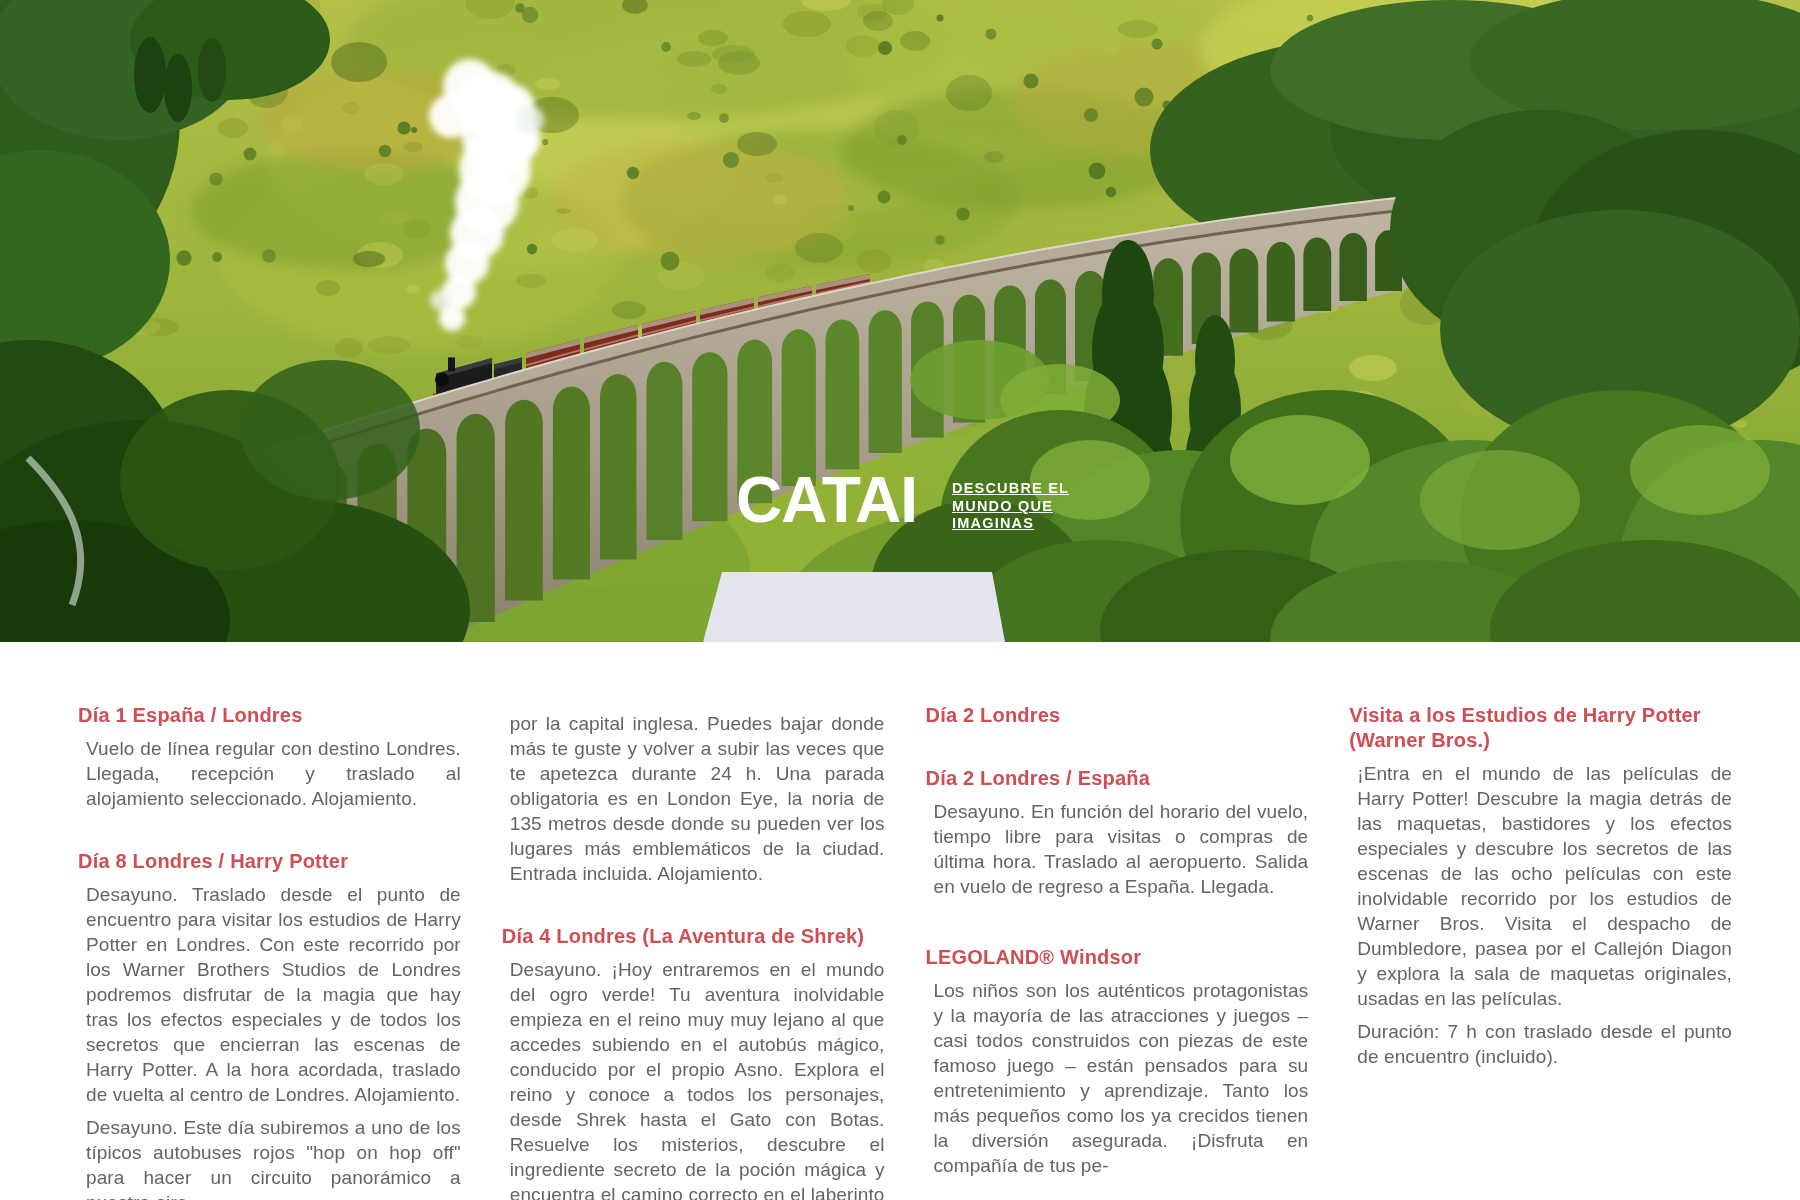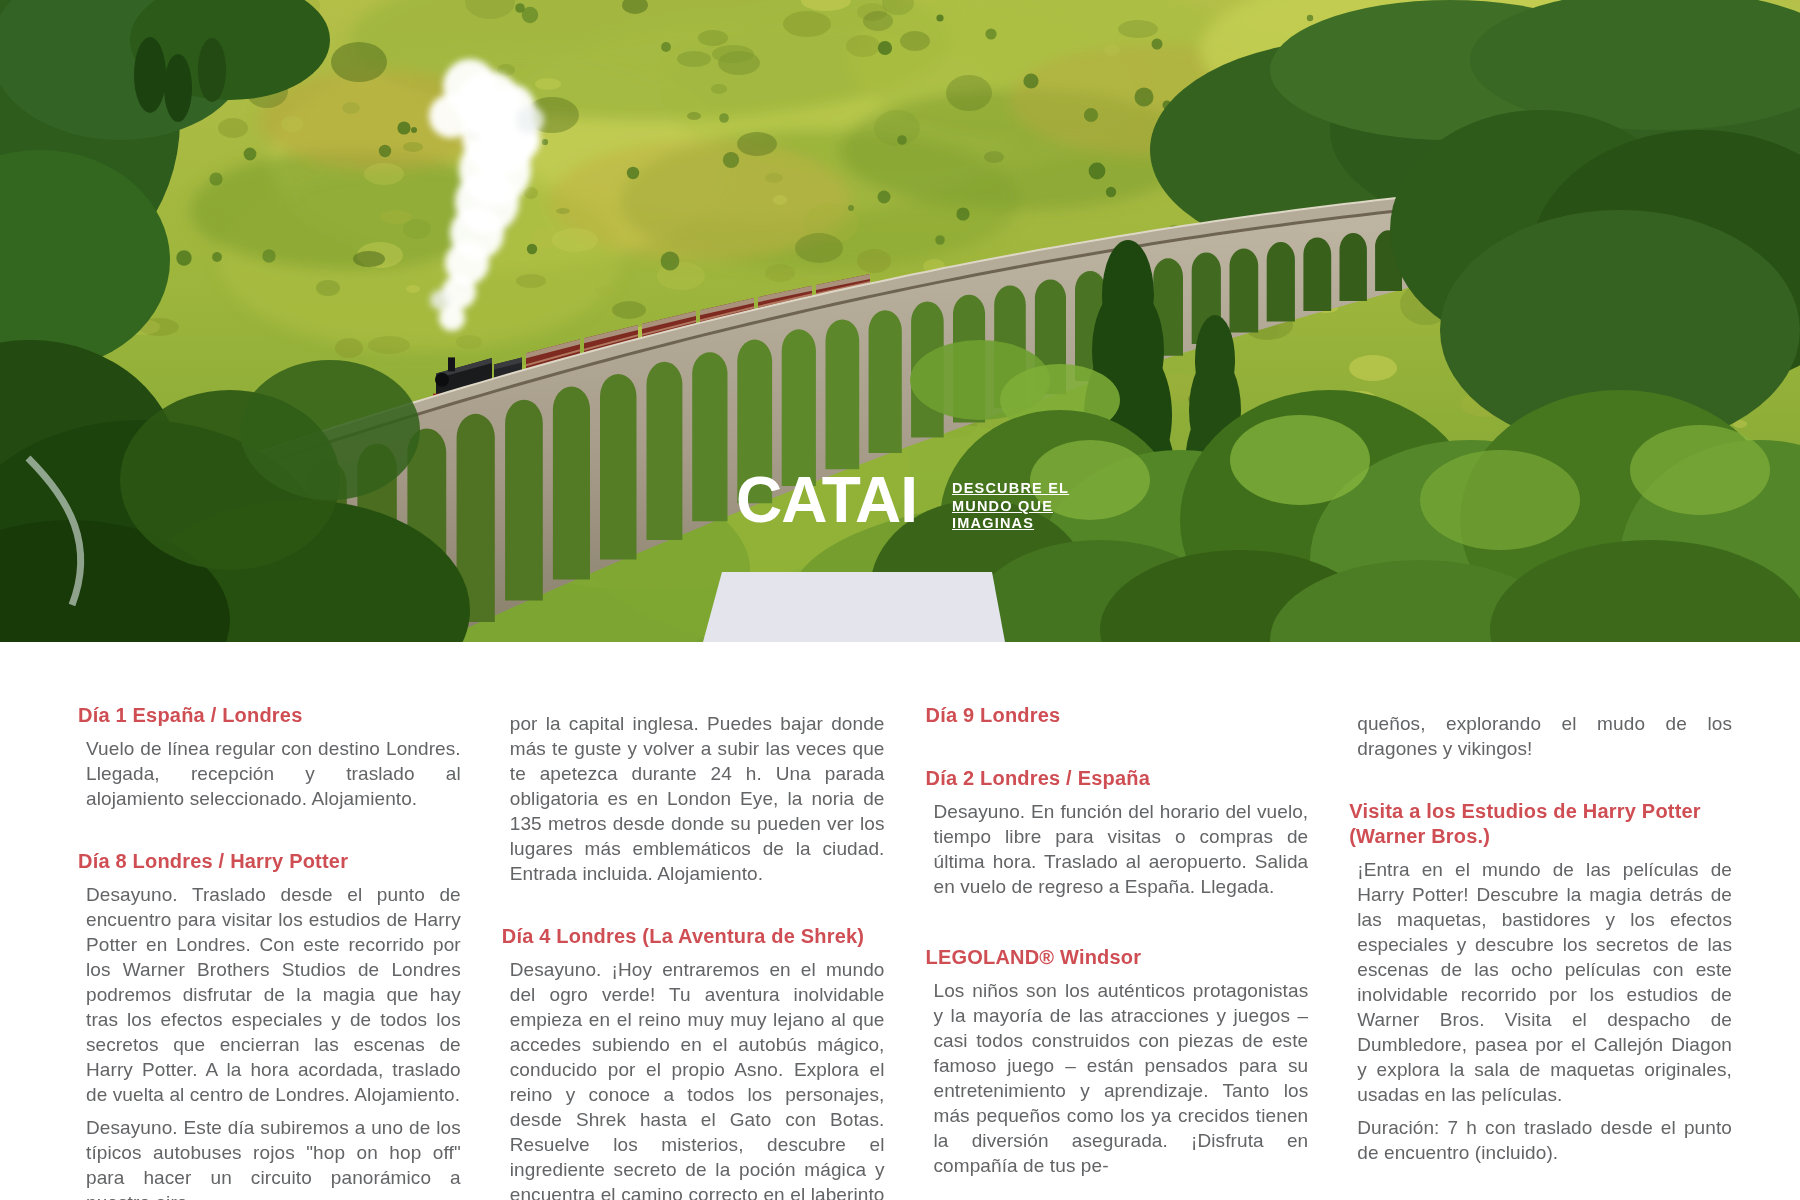--- a/index.html
+++ b/index.html
@@ -478,36 +478,33 @@
         <p>por la capital inglesa. Puedes bajar donde más te guste y volver a subir las veces que te apetezca durante 24 h. Una parada obligatoria es en London Eye, la noria de 135 metros desde donde su pueden ver los lugares más emblemáticos de la ciudad. Entrada incluida. Alojamiento.</p>
       </div>
       <div class="section">
         <h3>Día 4 Londres (La Aventura de Shrek)</h3>
         <p>Desayuno. ¡Hoy entraremos en el mundo del ogro verde! Tu aventura inolvidable empieza en el reino muy muy lejano al que accedes subiendo en el autobús mágico, conducido por el propio Asno. Explora el reino y conoce a todos los personajes, desde Shrek hasta el Gato con Botas. Resuelve los misterios, descubre el ingrediente secreto de la poción mágica y encuentra el camino correcto en el laberinto de los espejos. Este circuito ofrece 90 minutos de pura diversión para toda la familia. Alojamiento.</p>
       </div>
     </div>
 
     <div class="col">
       <div class="section">
-        <h3>Día 9 Londres</h3>
+        <h3>Día 2 Londres</h3>
       </div>
       <div class="section">
         <h3>Día 2 Londres / España</h3>
         <p>Desayuno. En función del horario del vuelo, tiempo libre para visitas o compras de última hora. Traslado al aeropuerto. Salida en vuelo de regreso a España. Llegada.</p>
       </div>
       <div class="section extra-gap">
         <h3>LEGOLAND® Windsor</h3>
         <p>Los niños son los auténticos protagonistas y la mayoría de las atracciones y juegos – casi todos construidos con piezas de este famoso juego – están pensados para su entretenimiento y aprendizaje. Tanto los más pequeños como los ya crecidos tienen la diversión asegurada. ¡Disfruta en compañía de tus pe-</p>
       </div>
     </div>
 
     <div class="col">
-      <div class="section cont">
-        <p>queños, explorando el mudo de los dragones y vikingos!</p>
-      </div>
       <div class="section">
         <h3>Visita a los Estudios de Harry Potter (Warner Bros.)</h3>
         <p>¡Entra en el mundo de las películas de Harry Potter! Descubre la magia detrás de las maquetas, bastidores y los efectos especiales y descubre los secretos de las escenas de las ocho películas con este inolvidable recorrido por los estudios de Warner Bros. Visita el despacho de Dumbledore, pasea por el Callejón Diagon y explora la sala de maquetas originales, usadas en las películas.</p>
         <p>Duración: 7 h con traslado desde el punto de encuentro (incluido).</p>
       </div>
     </div>
 
   </div>
 </div>
 

